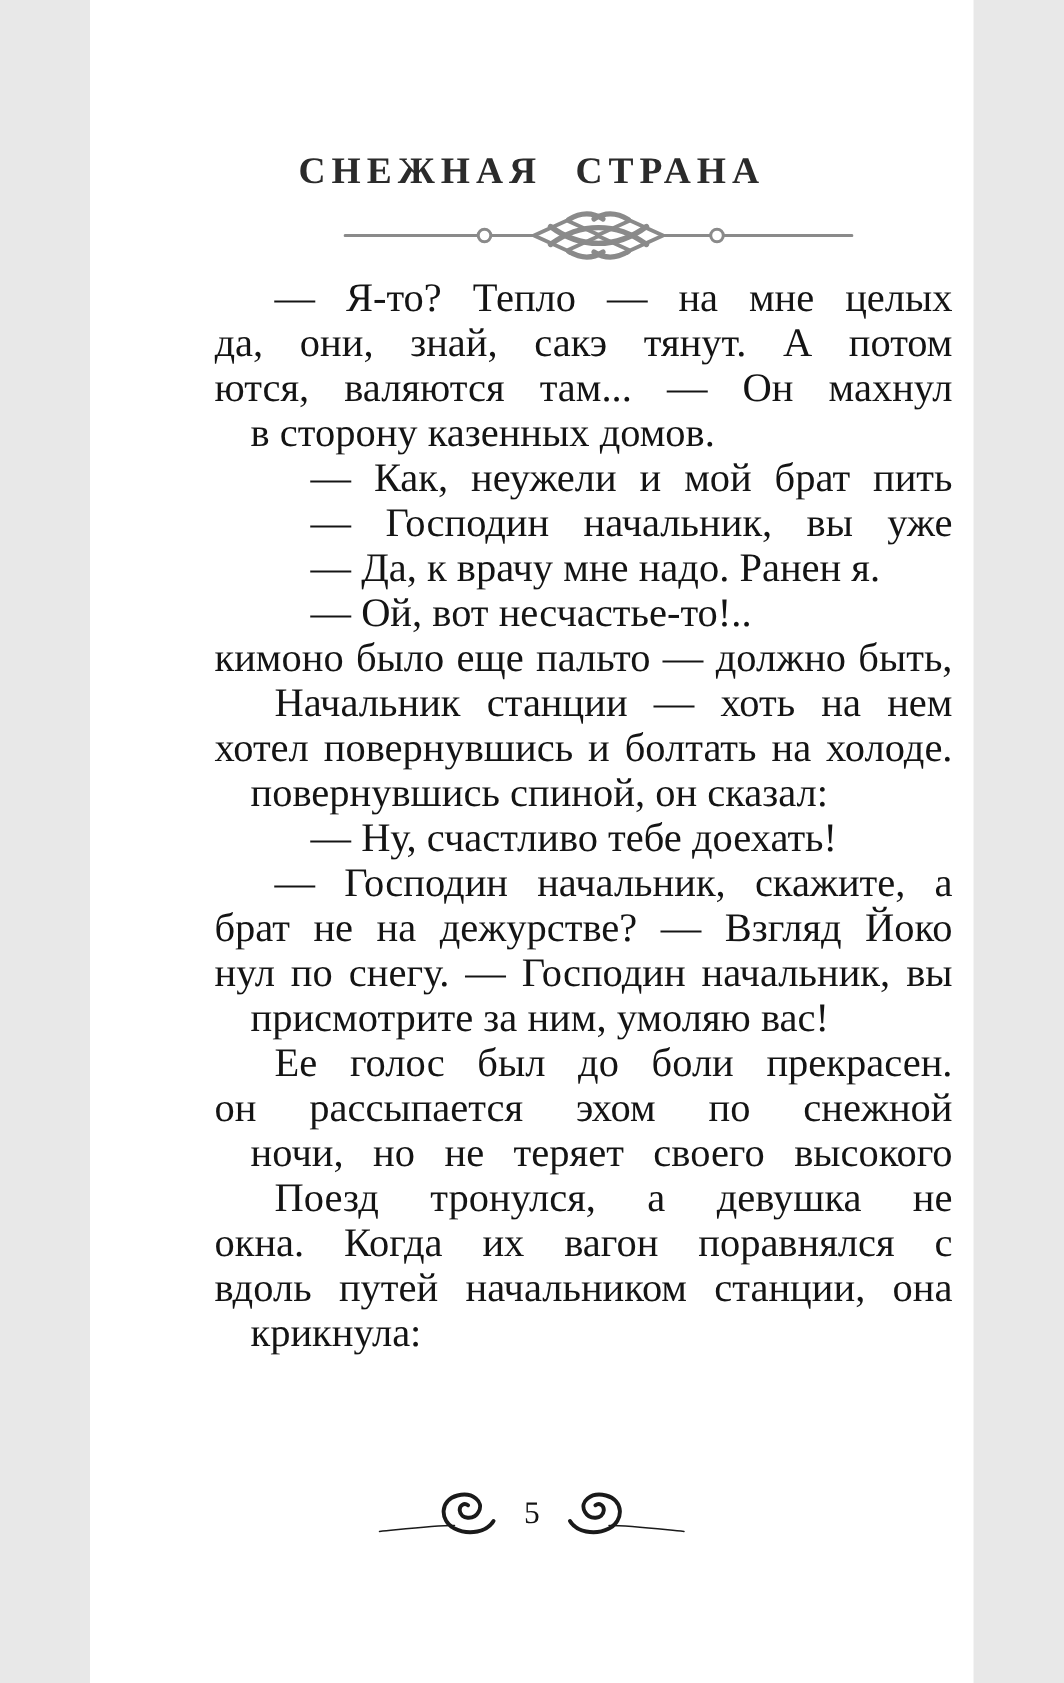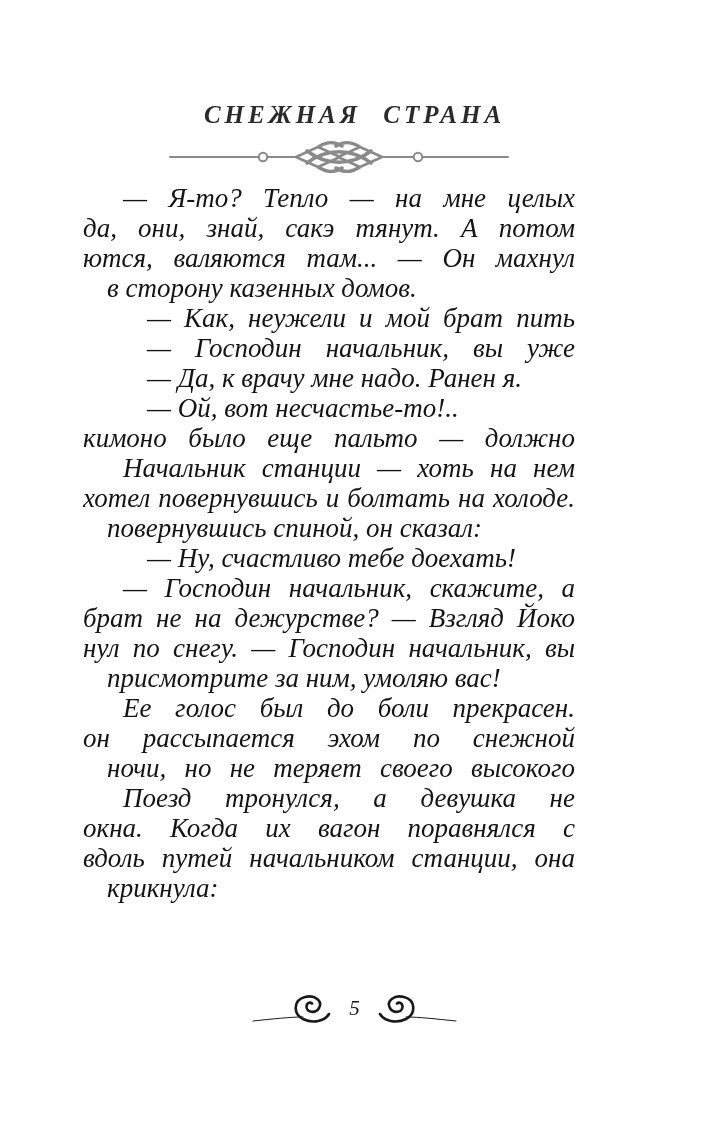--- a/index.html
+++ b/index.html
@@ -6,25 +6,24 @@
     --bg:#ffffff;
     --text-color:#141414;
     --title-color:#2b2b2b;
     --divider-color:#8a8a8a;
     --flourish-color:#1a1a1a;
   }
   html,body{margin:0;padding:0;}
   body{background:#e8e8e8;font-family:"Liberation Serif", serif;}
   .page{
     position:relative;
-    width:709px;height:1122px;
+    width:589px;height:1122px;
     margin:0 auto;
     background:var(--bg);
     overflow:hidden;
-    font-style:italic;
   }
   .book-title{
     position:absolute;
     top:101px;left:0;width:100%;
     margin:0;
     text-align:center;
     font-family:"Liberation Serif", serif;
     font-size:25px;
     font-weight:600;
     letter-spacing:4px;

